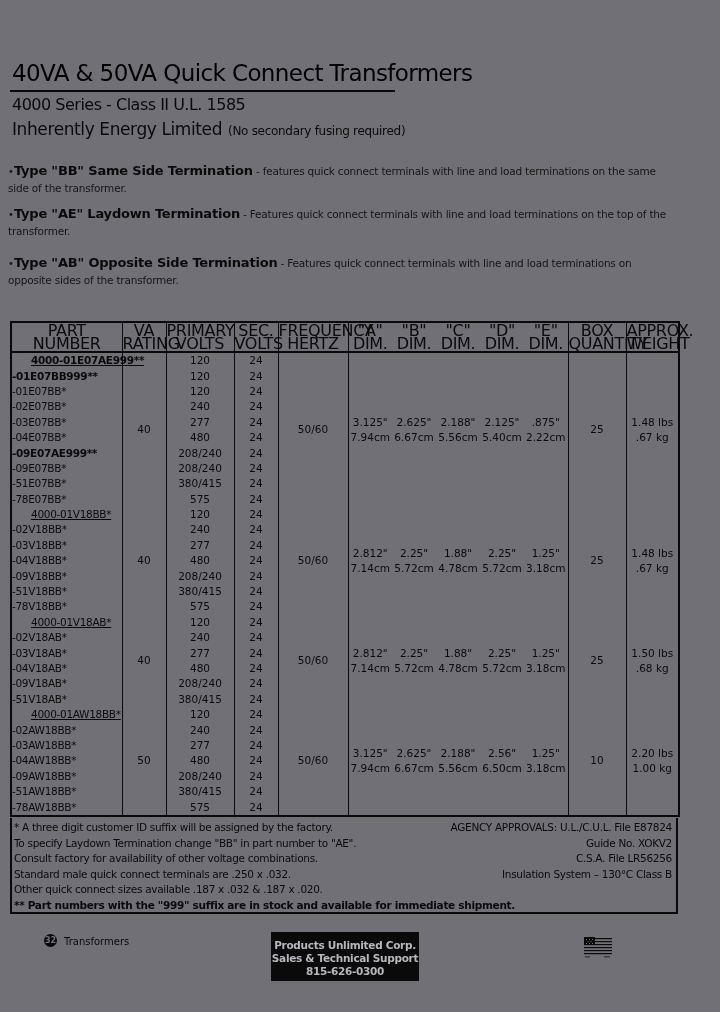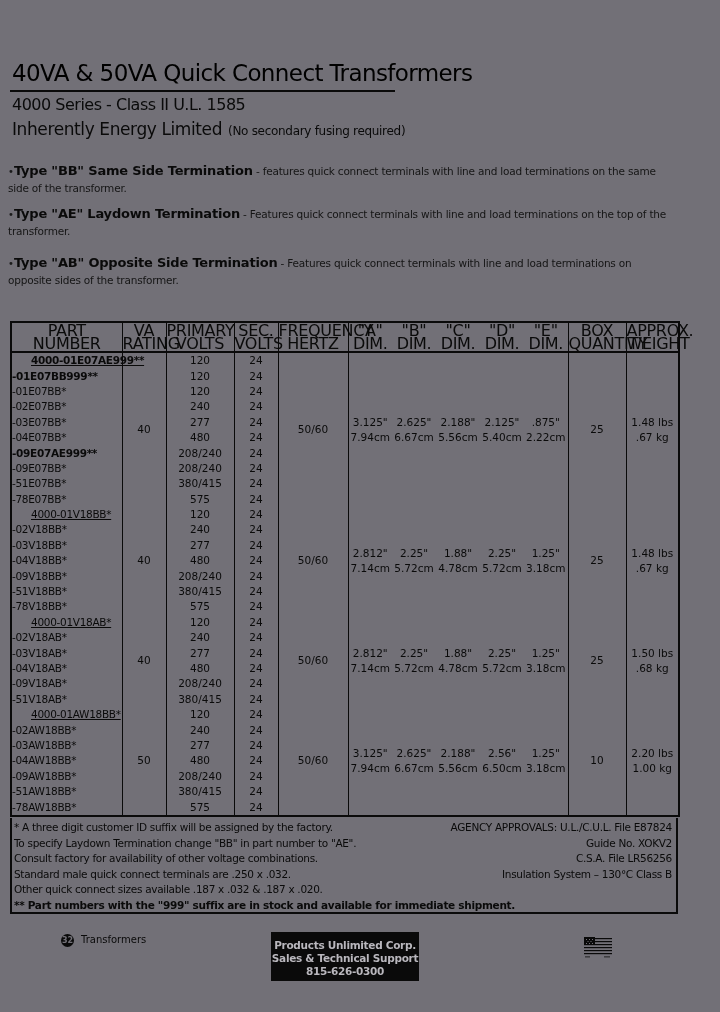--- a/index.html
+++ b/index.html
@@ -36,21 +36,21 @@
   table.spec tr.bold td.pn { font-weight:bold; }
   .dimcell { line-height:15px; }
 
   .notes { position:absolute; left:10px; top:818px; width:664px; height:94px; border:2px solid #0a0a0a; border-top:none; font-size:10.5px; letter-spacing:-0.3px; }
   .notes .left { position:absolute; left:2px; top:2px; }
   .notes .left div { height:15.5px; line-height:15.5px; }
   .notes .left .bold { font-weight:bold; }
   .notes .right { position:absolute; right:4px; top:2px; text-align:right; }
   .notes .right div { height:15.5px; line-height:15.5px; }
 
-  .footer-left { position:absolute; left:61px; top:934px; display:flex; align-items:flex-start; font-size:10px; }
+  .footer-left { position:absolute; left:44px; top:934px; display:flex; align-items:flex-end; font-size:10px; }
   .pagenum { width:13px; height:13px; border-radius:50%; background:#0a0a0a; color:#727077; font-size:8px; font-weight:bold; display:flex; align-items:center; justify-content:center; margin-right:7px; }
   .contact { position:absolute; left:271px; top:932px; width:148px; height:42px; background:#0a0a0a; color:#b9b7bd; text-align:center; font-size:10.5px; font-weight:bold; line-height:13px; padding-top:7px; letter-spacing:-0.3px; }
   .flag { position:absolute; left:584px; top:937px; width:28px; height:22px; }
 </style>
 </head>
 <body>
 
 <h1 class="title" style="margin:0">40VA &amp; 50VA Quick Connect Transformers</h1>
 <div class="title-rule"></div>
 <div class="subtitle">4000 Series - Class II  U.L. 1585</div>

